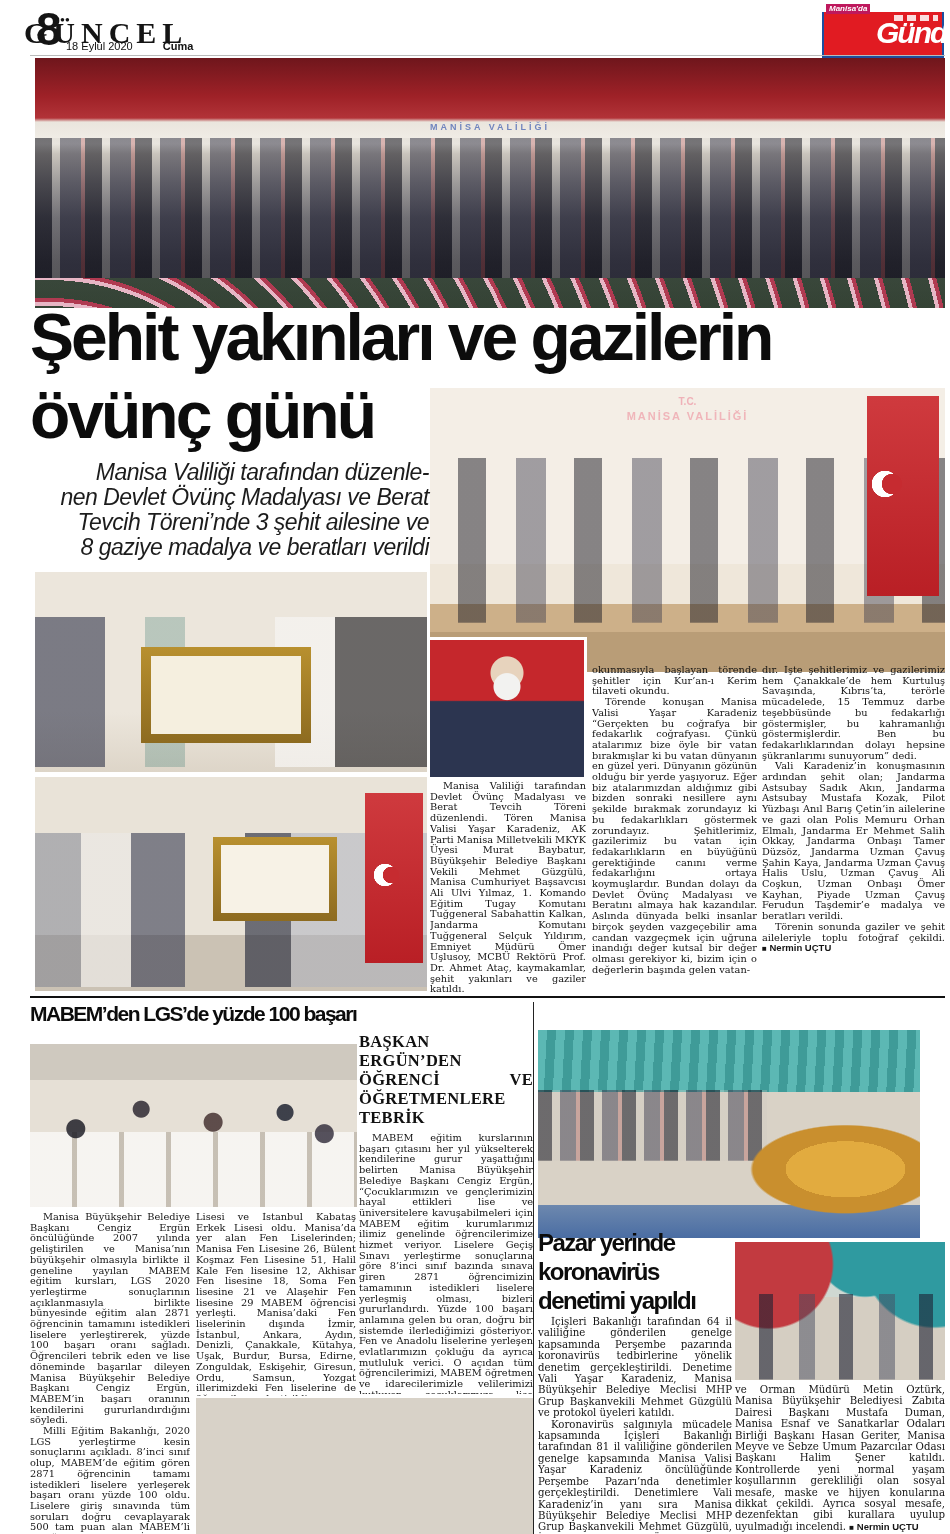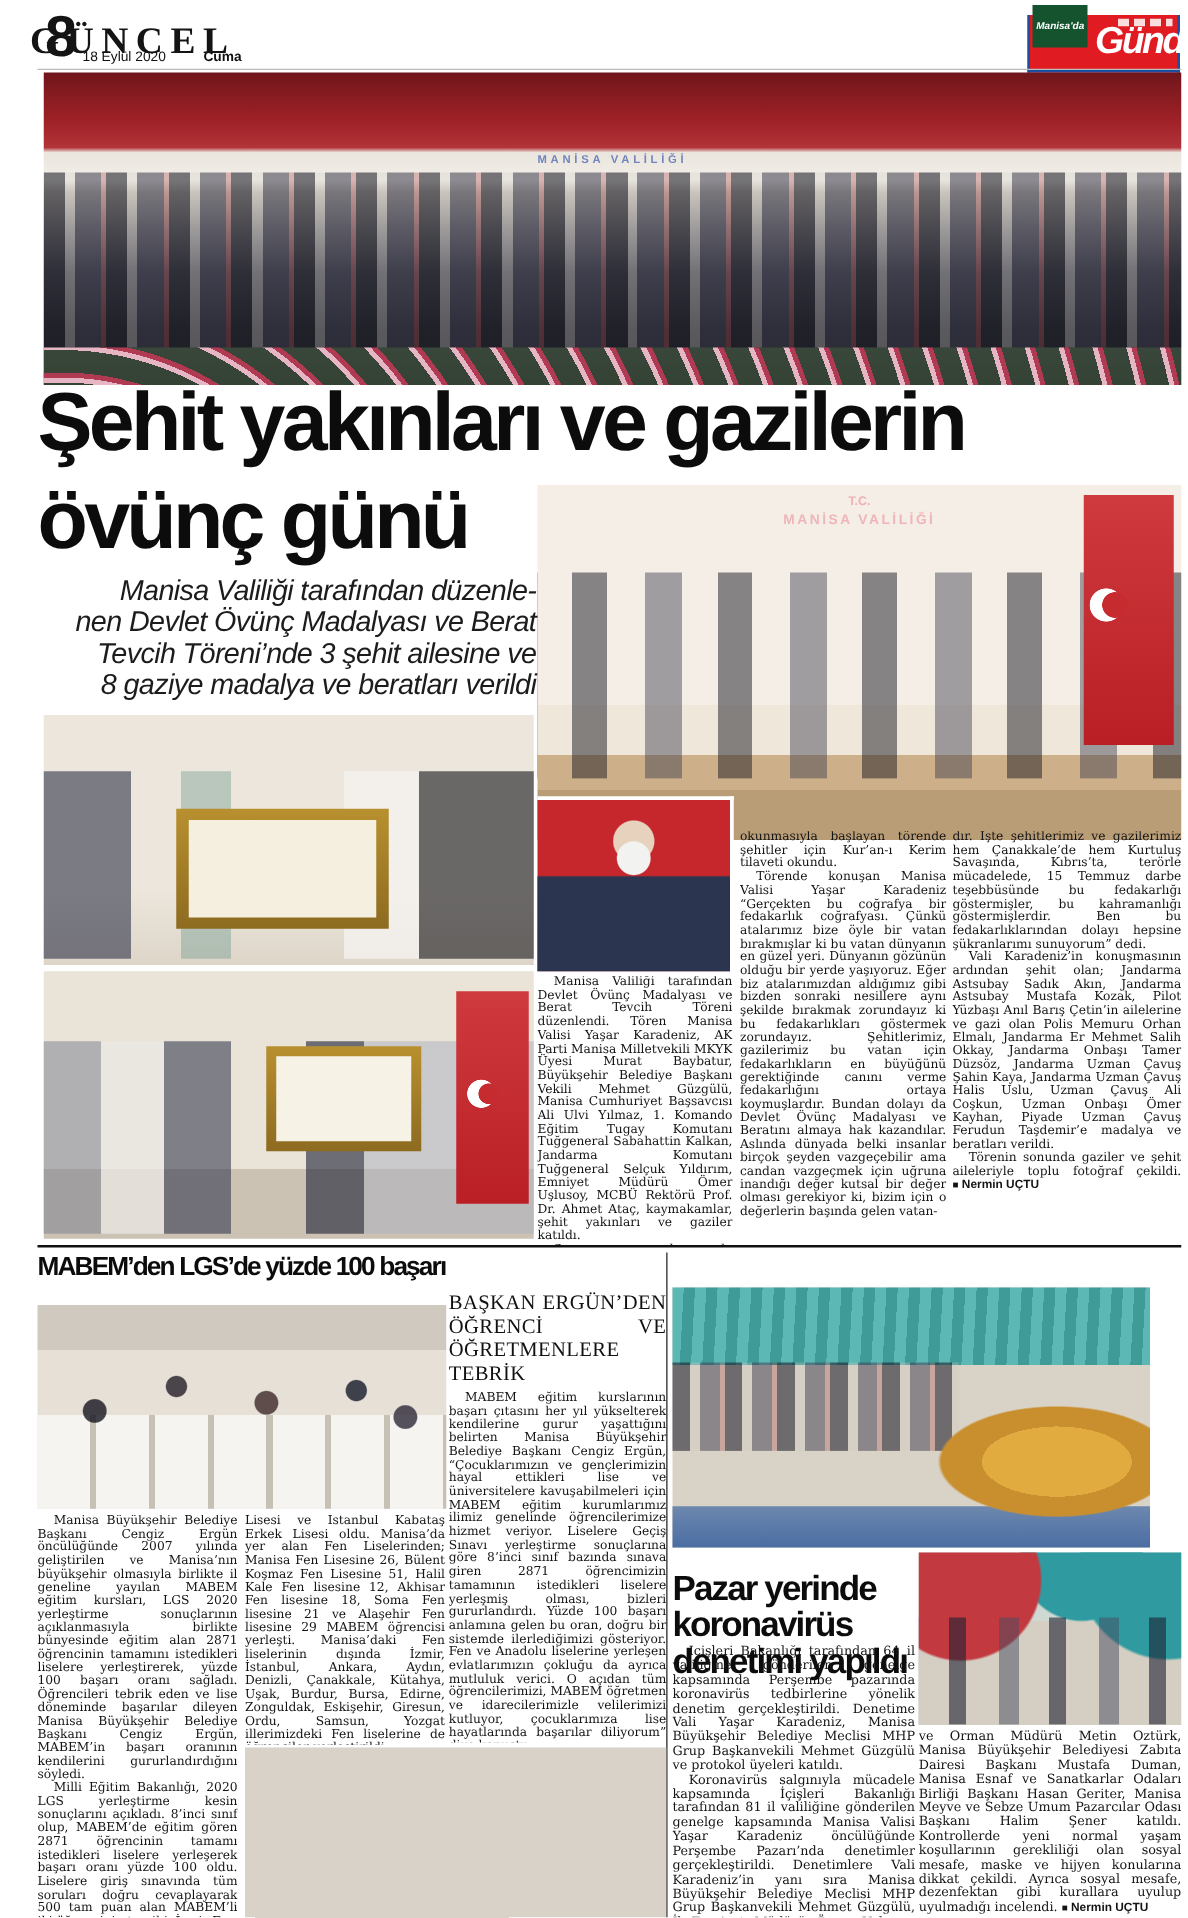--- a/index.html
+++ b/index.html
@@ -7,22 +7,22 @@
        font-family:"DejaVu Serif","Liberation Serif",serif;color:#141414;}
   .abs{position:absolute;}
 
   
   #pageno{left:36px;top:6px;font-family:"Liberation Sans",sans-serif;font-weight:bold;font-size:46px;line-height:1;}
   #dateline{left:66px;top:40px;font-family:"Liberation Sans",sans-serif;font-size:11px;color:#111;}
   #dateline b{font-weight:bold;padding-left:27px;}
   #section-title{left:0;top:16px;width:950px;text-align:left;font-family:"Liberation Serif","DejaVu Serif",serif;
                  font-weight:bold;font-size:30px;letter-spacing:6px;padding-left:24px;}
   #logo{left:822px;top:12px;width:122px;height:46px;background:#e11b22;border:2px solid #1b4fa0;border-top:none;box-sizing:border-box;}
-  #logo .mini{position:absolute;left:2px;top:-8px;background:#14532d;color:#fff;font-family:"Liberation Sans",sans-serif;
-              font-style:italic;font-weight:bold;font-size:8px;padding:12px 3px;line-height:10px;}
+  #logo .mini{position:absolute;left:2px;top:-8px;background:#be185d;color:#fff;font-family:"Liberation Sans",sans-serif;
+              font-style:italic;font-weight:bold;font-size:8px;padding:0 3px;line-height:10px;}
   #logo .big{position:absolute;left:4px;top:4px;color:#fff;font-family:"Liberation Sans",sans-serif;
              font-style:italic;font-weight:bold;font-size:30px;line-height:34px;letter-spacing:-2px;margin-left:48px;}
   #logo .tag{position:absolute;right:4px;top:3px;width:44px;height:6px;
              background:repeating-linear-gradient(90deg,#ffffff 0 9px,#e11b22 9px 13px);opacity:.85;}
   #header-rule{left:30px;top:55px;width:915px;height:1px;background:#bbb;}
 
   
   .photo{position:absolute;overflow:hidden;background:#d8d2c8;}
   .ovl{position:absolute;width:100%;text-align:center;font-family:"Liberation Sans",sans-serif;font-weight:bold;}
 
@@ -132,26 +132,26 @@
   
   #rule-h{left:30px;top:996px;width:915px;height:2px;background:#111;}
   #rule-v{left:533px;top:1002px;width:1px;height:532px;background:#222;}
 
   
   #mabem-hl{left:30px;top:1002px;width:505px;font-family:"Liberation Sans","DejaVu Sans",sans-serif;
             font-weight:bold;font-size:21px;letter-spacing:-1.5px;white-space:nowrap;color:#0c0c0c;}
   #mabem-col1{left:30px;top:1212px;width:160px;height:322px;}
   #mabem-col2{left:196px;top:1212px;width:160px;height:184px;}
   #ergun-col{left:359px;top:1032px;width:174px;height:362px;}
-  #ergun-head{font-family:"Liberation Serif","DejaVu Serif",serif;font-weight:normal;font-size:16.5px;
+  #ergun-head{font-family:"Liberation Serif","DejaVu Serif",serif;font-weight:bold;font-size:16.5px;
               line-height:19px;letter-spacing:.3px;margin:0 0 6px 0;color:#111;}
 
   
-  #pazar-hl{left:538px;top:1256px;width:200px;font-family:"Liberation Sans","DejaVu Sans",sans-serif;
-            font-weight:bold;font-size:28px;line-height:29px;letter-spacing:-1.5px;color:#0c0c0c;}
+  #pazar-hl{left:538px;top:1228px;width:200px;font-family:"Liberation Sans","DejaVu Sans",sans-serif;
+            font-weight:bold;font-size:24px;line-height:29px;letter-spacing:-1.5px;color:#0c0c0c;}
   #pazar-col1{left:538px;top:1316px;width:194px;height:218px;font-size:10.2px;line-height:11.4px;}
   #pazar-col2{left:735px;top:1384px;width:210px;height:150px;font-size:10.2px;line-height:11.4px;}
 </style>
 </head>
 <body>
 
 <div class="abs" id="pageno">8</div>
 <div class="abs" id="dateline">
   <span>18 Eylül 2020</span>
   <b>Cuma</b>

